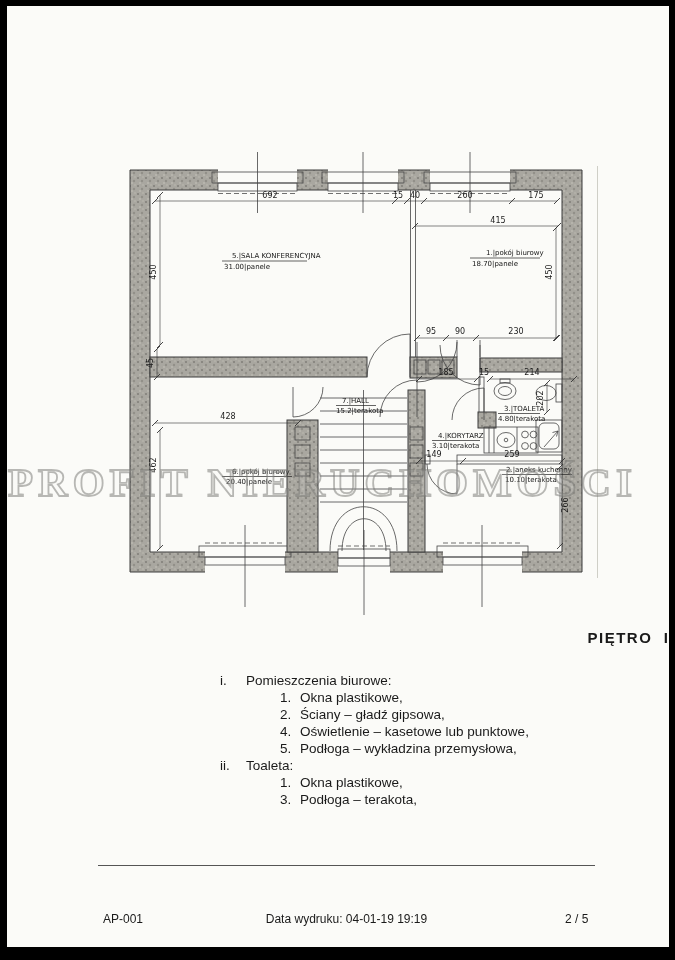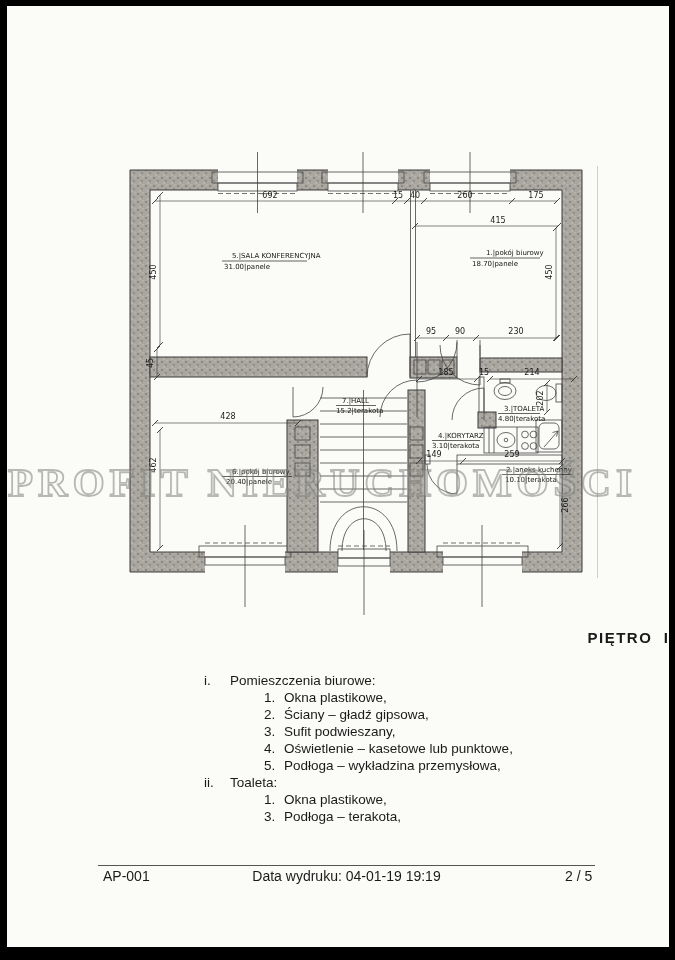--- a/index.html
+++ b/index.html
@@ -17,26 +17,26 @@
   .thin{stroke:#444;stroke-width:0.8;fill:none}
   .dimline{stroke:#333;stroke-width:0.6;fill:none}
   .tick{stroke:#333;stroke-width:0.9;fill:none}
   .dash{stroke:#333;stroke-width:0.7;stroke-dasharray:5 3;fill:none}
   #watermark{position:absolute;left:8px;top:458px;width:664px;z-index:30;
      font-weight:bold;font-size:41px;letter-spacing:5px;white-space:nowrap;
      color:rgba(250,250,248,0.12);-webkit-text-stroke:1.8px rgba(120,120,116,0.52);
      font-family:Liberation Serif, serif}
   #floor-title{position:absolute;left:0;top:629px;width:675px;text-align:right;z-index:2;
      font-weight:bold;font-size:15px;letter-spacing:1.5px;white-space:pre}
-  #notes{position:absolute;left:204px;top:672px;z-index:2;font-size:13.5px;line-height:17px}
+  #notes{position:absolute;left:220px;top:672px;z-index:2;font-size:13.5px;line-height:17px}
   #notes .sec .idx{display:inline-block;width:26px}
   #notes .li{margin-left:60px}
   #notes .li .num{display:inline-block;width:20px}
   #footer-rule{position:absolute;left:98px;top:865px;width:497px;height:1px;background:#555;z-index:2}
-  .foot{position:absolute;top:868px;font-size:14px;z-index:2}
+  .foot{position:absolute;top:912px;font-size:12px;z-index:2}
   #foot-left{left:103px}
   #foot-center{left:98px;width:497px;text-align:center}
   #foot-right{left:565px}
   #scan-line{position:absolute;left:597px;top:166px;width:1px;height:412px;background:#cfcfc7;z-index:0}
 </style>
 </head>
 <body>
 
 <div id="f-top" class="frame"></div>
 <div id="f-bottom" class="frame"></div>
@@ -300,23 +300,20 @@
   <div class="sec">
     <span class="idx">i.</span><span>Pomieszczenia biurowe:</span>
   </div>
   <div class="li">
     <span class="num">1.</span><span>Okna plastikowe,</span>
   </div>
   <div class="li">
     <span class="num">2.</span><span>Ściany – gładź gipsowa,</span>
   </div>
   <div class="li">
-    <span class="num">3.</span><span>Sufit podwieszany,</span>
-  </div>
-  <div class="li">
     <span class="num">4.</span><span>Oświetlenie – kasetowe lub punktowe,</span>
   </div>
   <div class="li">
     <span class="num">5.</span><span>Podłoga – wykładzina przemysłowa,</span>
   </div>
   <div class="sec">
     <span class="idx">ii.</span><span>Toaleta:</span>
   </div>
   <div class="li">
     <span class="num">1.</span><span>Okna plastikowe,</span>

